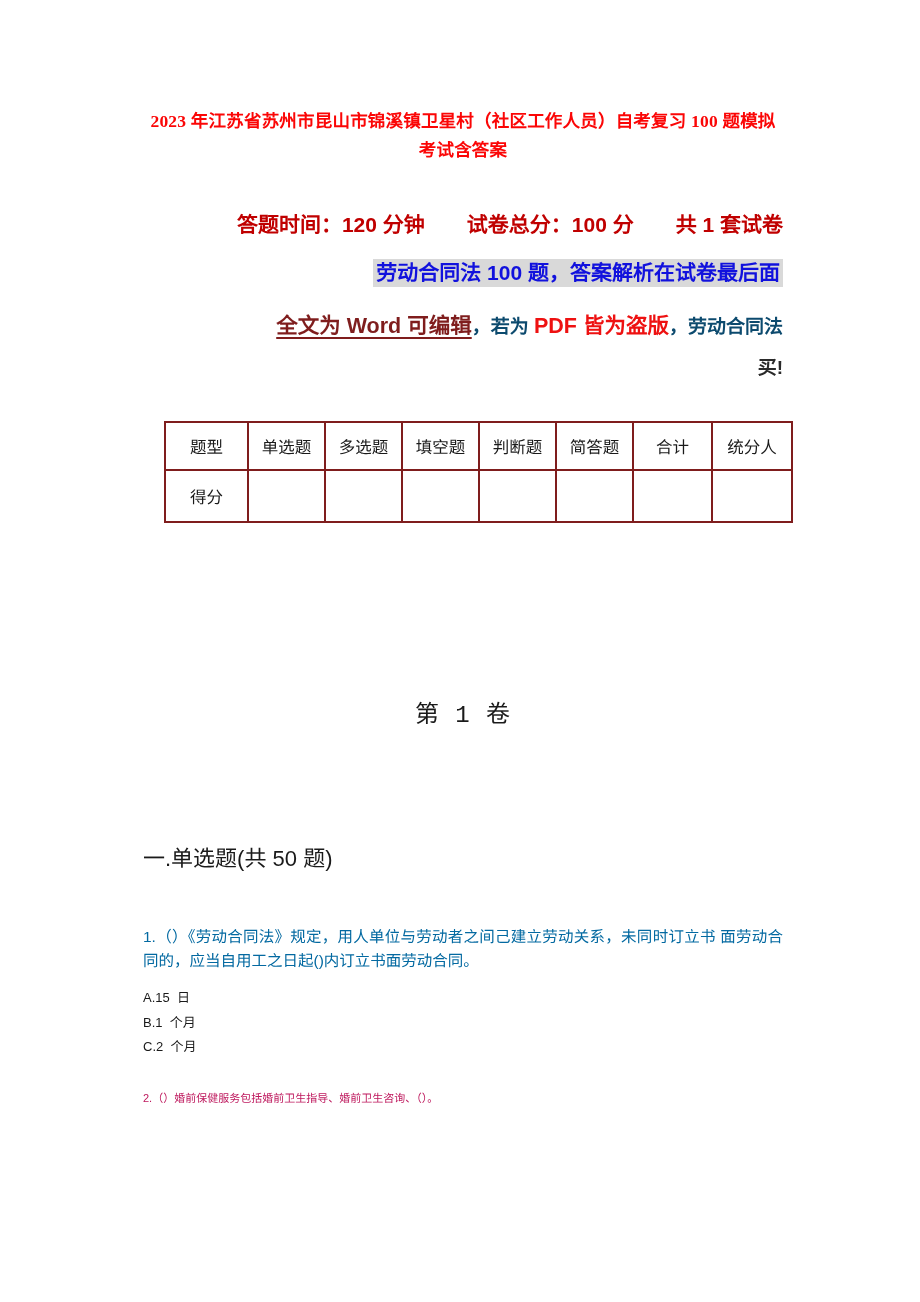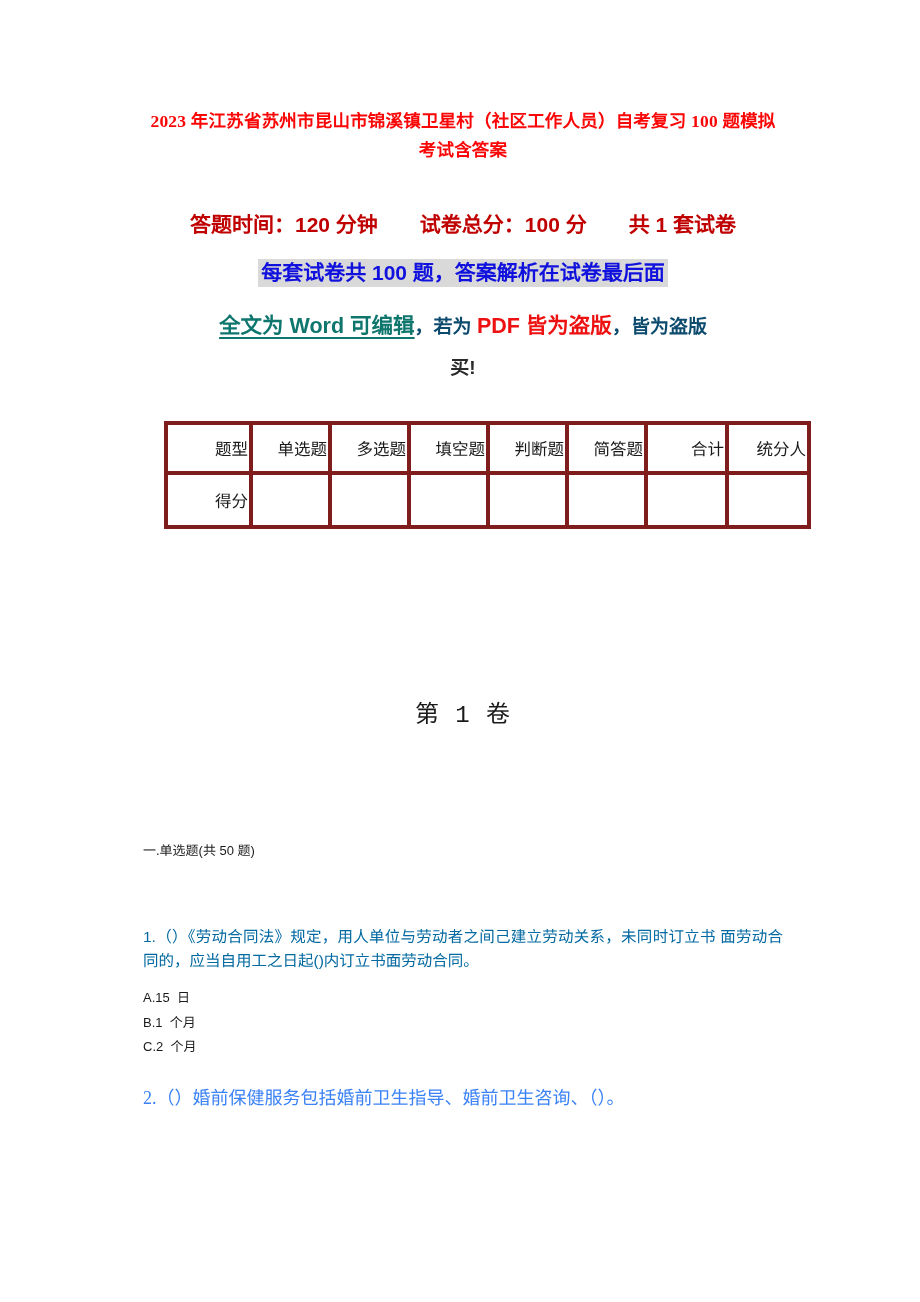--- a/index.html
+++ b/index.html
@@ -40,21 +40,21 @@
     line-height: 29px;
     letter-spacing: 0.2px;
   }
 
   
   .sub-block {
     position: absolute;
     left: 143px;
     top: 208px;
     width: 640px;
-    text-align: center;
+    text-align: right;
   }
   .sub-line-1 {
     color: #c00000;
     font-family: "Liberation Sans", "DejaVu Sans", sans-serif;
     font-weight: bold;
     font-size: 21px;
     line-height: 34px;
     white-space: pre;
   }
   .sub-line-2 {
@@ -75,21 +75,21 @@
   }
 
   .sub-line-3 {
     margin-top: 16px;
     line-height: 36px;
     font-family: "Liberation Sans", "DejaVu Sans", sans-serif;
     font-weight: bold;
     font-size: 21.5px;
   }
   .sub-line-3 .word-red {
-    color: #0f766e;
+    color: #7f1d1d;
     text-decoration: underline;
     text-underline-offset: 4px;
   }
   .sub-line-3 .dark {
     color: #0c4a6e;
     font-size: 19px;
   }
   .sub-line-3 .pdf-red {
     color: #ee1111;
   }
@@ -108,25 +108,25 @@
     left: 164px;
     top: 421px;
     width: 593px;
   }
   table.score-table {
     border-collapse: collapse;
     width: 593px;
     table-layout: fixed;
   }
   table.score-table td {
-    border: 4px solid #7f1d1d;
+    border: 2px solid #7f1d1d;
     font-family: "Liberation Serif", "DejaVu Serif", serif;
     font-size: 16.5px;
     color: #1a1a1a;
-    text-align: right;
+    text-align: center;
     vertical-align: middle;
   }
   table.score-table tr.head td {
     height: 44px;
   }
   table.score-table tr.body td {
     height: 48px;
   }
   table.score-table td.c0 { width: 79px; }
   table.score-table td.c1,
@@ -149,21 +149,21 @@
     color: #1a1a1a;
     letter-spacing: 1px;
   }
 
   
   .section-heading {
     position: absolute;
     left: 143px;
     top: 840px;
     font-family: "Liberation Sans", "DejaVu Sans", sans-serif;
-    font-size: 13px;
+    font-size: 22px;
     color: #1a1a1a;
   }
 
   
   .questions {
     position: absolute;
     left: 143px;
     top: 925px;
     width: 640px;
   }
@@ -181,42 +181,42 @@
     font-family: "Liberation Sans", "DejaVu Sans", sans-serif;
     font-size: 13px;
     line-height: 24.5px;
     color: #1a1a1a;
     white-space: pre;
   }
   .q-gap {
     height: 26px;
   }
   .q2 {
-    font-family: Liberation Serif, serif;
-    font-size: 18px;
+    font-family: Liberation Sans, sans-serif;
+    font-size: 11px;
     line-height: 24px;
-    color: #3b82f6;
+    color: #be185d;
   }
 </style>
 </head>
 <body>
 
 <div class="page">
 
   <div class="doc-title">2023 年江苏省苏州市昆山市锦溪镇卫星村（社区工作人员）自考复习 100 题模拟考试含答案</div>
 
   <div class="sub-block">
 
     <div class="sub-line-1">答题时间：120 分钟　　试卷总分：100 分　　共 1 套试卷</div>
 
     <div class="sub-line-2">
-      <span class="hl"><span>每套试卷共 100 题，</span><span class="uline">答案解析在试卷最后面</span></span>
+      <span class="hl"><span>劳动合同法 100 题，</span><span class="uline">答案解析在试卷最后面</span></span>
     </div>
 
-    <div class="sub-line-3"><span class="word-red">全文为 Word 可编辑</span><span class="dark">，若为 </span><span class="pdf-red">PDF 皆为盗版</span><span class="dark">，皆为盗版</span></div>
+    <div class="sub-line-3"><span class="word-red">全文为 Word 可编辑</span><span class="dark">，若为 </span><span class="pdf-red">PDF 皆为盗版</span><span class="dark">，劳动合同法</span></div>
 
     <div class="sub-line-4">买!</div>
   </div>
 
   <div class="score-table-wrap">
     <table class="score-table">
       <tbody>
         <tr class="head">
           <td class="c0">题型</td>
           <td class="c1">单选题</td>

